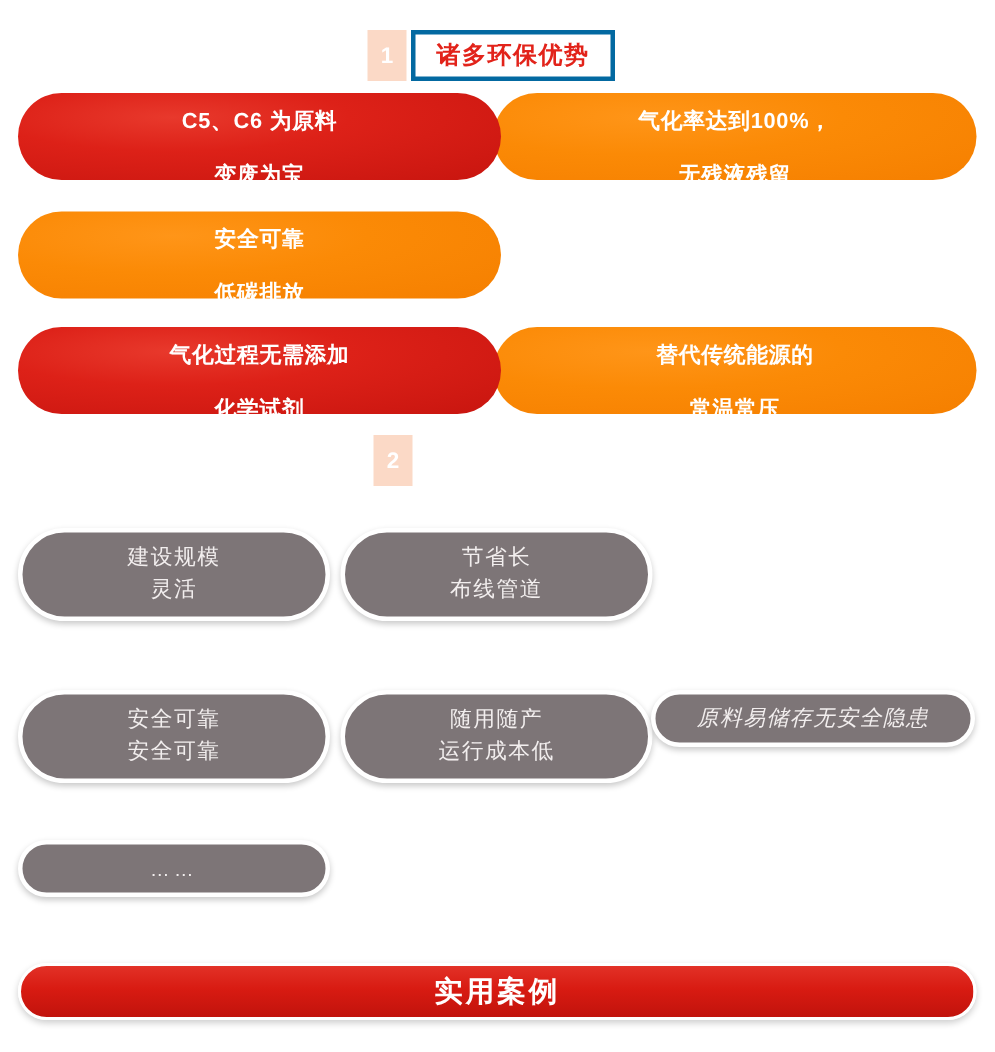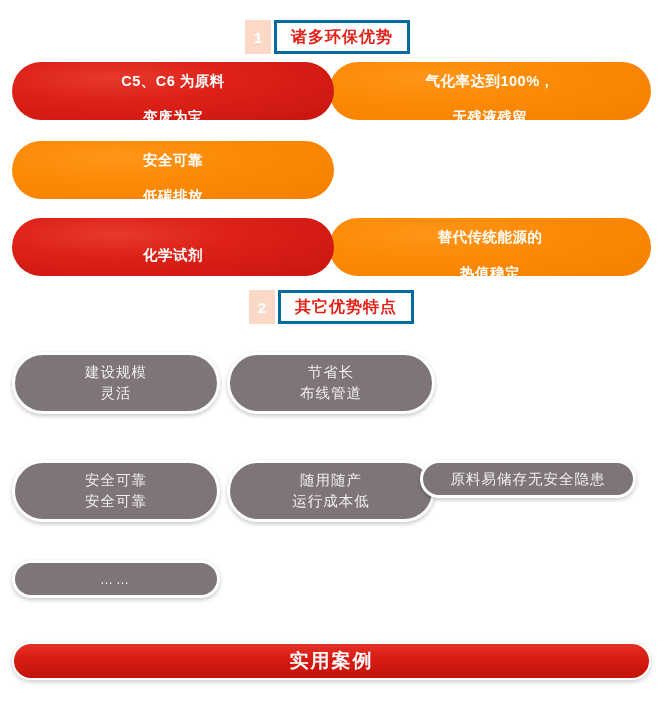--- a/index.html
+++ b/index.html
@@ -136,33 +136,31 @@
     <span class="l2">无残液残留</span>
   </div>
 
   <div class="pill orange z" style="left:12px; top:141px; width:322px; height:58px;">
     <span class="l1">安全可靠</span>
     <span class="l2">低碳排放</span>
   </div>
 
 
   <div class="pill red z" style="left:12px; top:218px; width:322px; height:58px;">
+    <span class="l1">气化过程无需添加</span>
     <span class="l2">化学试剂</span>
   </div>
 
   <div class="pill orange z" style="left:329px; top:218px; width:322px; height:58px;">
     <span class="l1">替代传统能源的</span>
-    <span class="l2">热值稳定</span>
+    <span class="l2">常温常压</span>
   </div>
 
   <div class="section-head" style="left:249px; top:290px;">
     <div class="sec-badge">2</div>
-    <div class="sec-title-box">
-      <span class="sec-title">其它优势特点</span>
-    </div>
   </div>
 
   <div class="gpill" style="left:12px; top:352px; width:208px; height:62px;">
     <span class="l1">建设规模</span>
     <span class="l2">灵活</span>
   </div>
 
   <div class="gpill" style="left:227px; top:352px; width:208px; height:62px;">
     <span class="l1">节省长</span>
     <span class="l2">布线管道</span>
@@ -172,21 +170,21 @@
   <div class="gpill" style="left:12px; top:460px; width:208px; height:62px;">
     <span class="l1">安全可靠</span>
     <span class="l2">安全可靠</span>
   </div>
 
   <div class="gpill" style="left:227px; top:460px; width:208px; height:62px;">
     <span class="l1">随用随产</span>
     <span class="l2">运行成本低</span>
   </div>
 
-  <div class="gpill single" style="left:420px; top:460px; width:216px; height:38px;">
+  <div class="gpill single" style="left:434px; top:460px; width:216px; height:38px;font-style:italic;">
     <span class="l1">原料易储存无安全隐患</span>
   </div>
 
   <div class="gpill single" style="left:12px; top:560px; width:208px; height:38px;">
     <span class="l1 dots">……</span>
   </div>
 
   <div class="footer-bar">
     <span>实用案例</span>
   </div>

